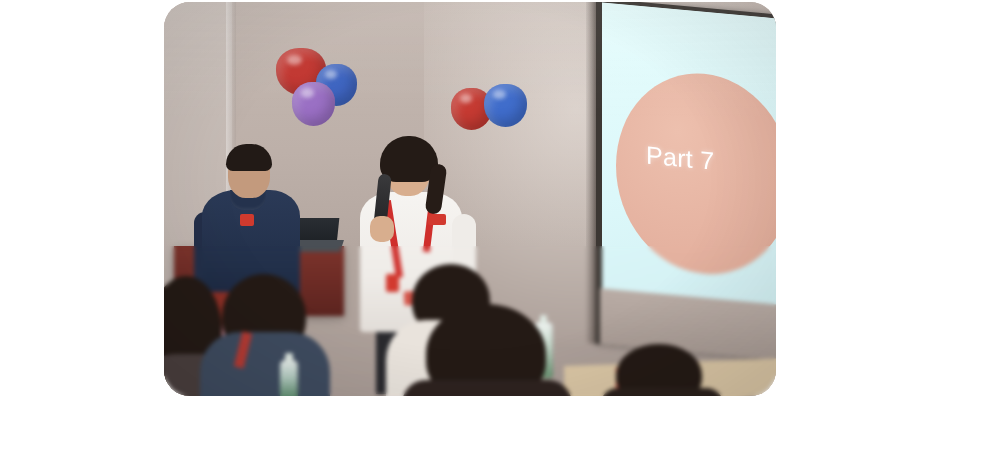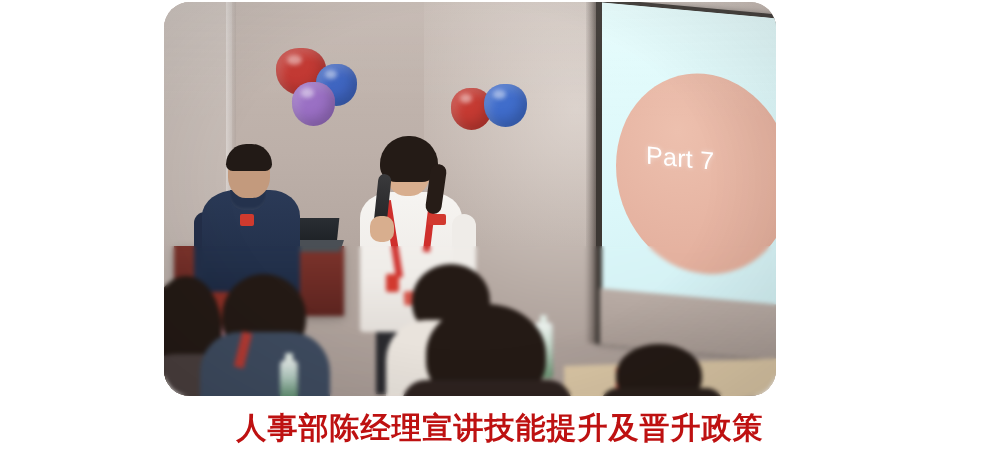--- a/index.html
+++ b/index.html
@@ -516,15 +516,14 @@
     <div class="bottle bot-2"></div>
 
     <div class="aud aud-hair a5-hair"></div>
     <div class="aud aud-body a5-body"></div>
 
     <div class="fg-blur"></div>
     <div class="vignette"></div>
     <div class="photo-soften"></div>
   </div>
 
-  <div class="caption">人事部陈经理宣讲技能提升及晋升政策</div>
 
 </div>
 
 </body></html>

